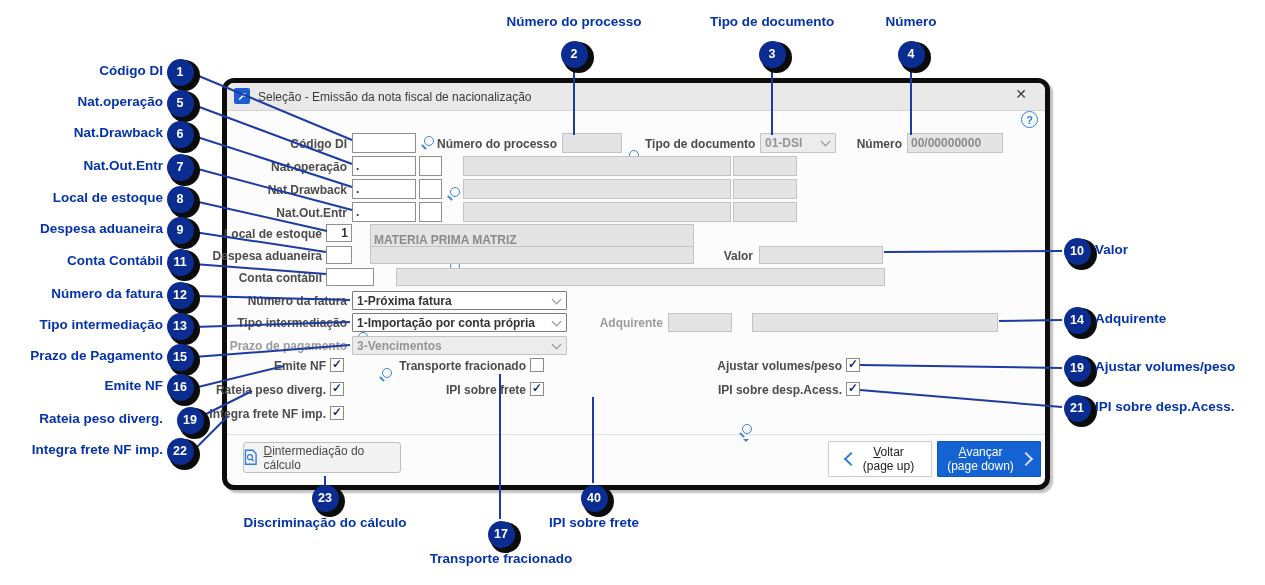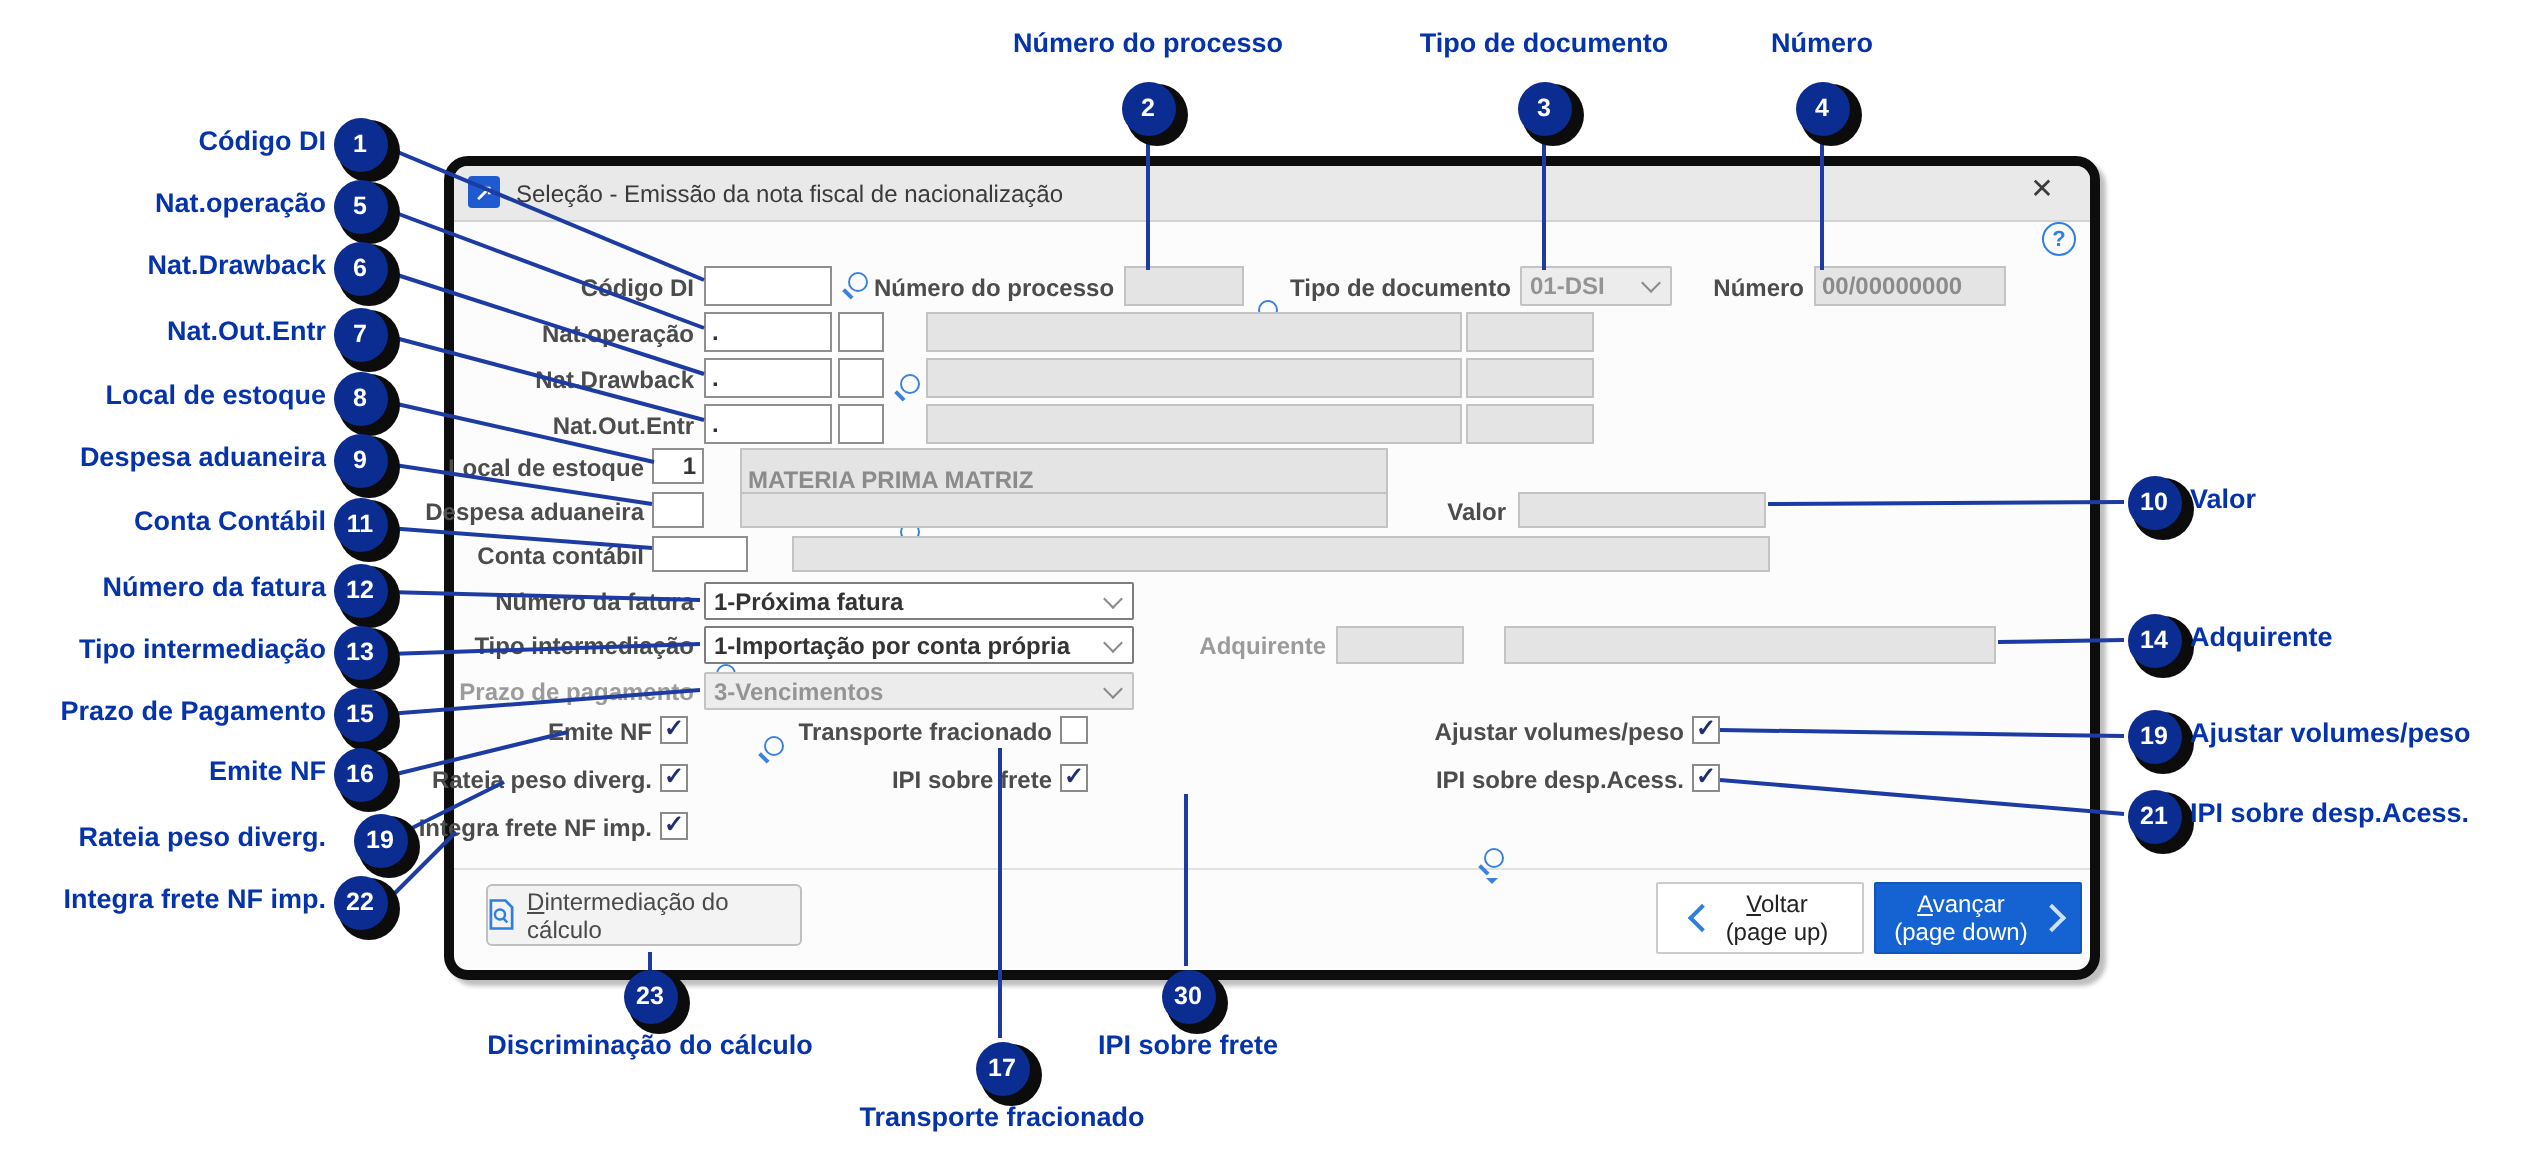--- a/index.html
+++ b/index.html
@@ -242,21 +242,21 @@
       <div class="bubble" style="left: 166.5px; top: 343.5px;">15</div>
       <div class="co-label" style="left: 0px; width: 163px; text-align: right; top: 348px;">Prazo de Pagamento</div>
       <div class="bubble" style="left: 166.5px; top: 373.5px;">16</div>
       <div class="co-label" style="left: 0px; width: 163px; text-align: right; top: 378px;">Emite NF</div>
       <div class="bubble" style="left: 487.5px; top: 520.5px;">17</div>
       <div class="co-label" style="left: 391px; width: 220px; text-align: center; top: 551px;">Transporte fracionado</div>
       <div class="bubble" style="left: 1063.5px; top: 354.5px;">19</div>
       <div class="co-label" style="left: 1095px; top: 359px;">Ajustar volumes/peso</div>
       <div class="bubble" style="left: 166.5px; top: 406.5px; margin-left: 10px;">19</div>
       <div class="co-label" style="left: 0px; width: 163px; text-align: right; top: 411px;">Rateia peso diverg.</div>
-      <div class="bubble" style="left: 580.5px; top: 484.5px;">30</div>
+      <div class="bubble" style="left: 580.5px; top: 484.5px;">40</div>
       <div class="co-label" style="left: 484px; width: 220px; text-align: center; top: 515px;">IPI sobre frete</div>
       <div class="bubble" style="left: 1063.5px; top: 394.5px;">21</div>
       <div class="co-label" style="left: 1095px; top: 399px;">IPI sobre desp.Acess.</div>
       <div class="bubble" style="left: 166.5px; top: 437.5px;">22</div>
       <div class="co-label" style="left: 0px; width: 163px; text-align: right; top: 442px;">Integra frete NF imp.</div>
       <div class="bubble" style="left: 311.5px; top: 484.5px;">23</div>
       <div class="co-label" style="left: 215px; width: 220px; text-align: center; top: 515px;">Discriminação do cálculo</div>
     </div>
 </div>
 

